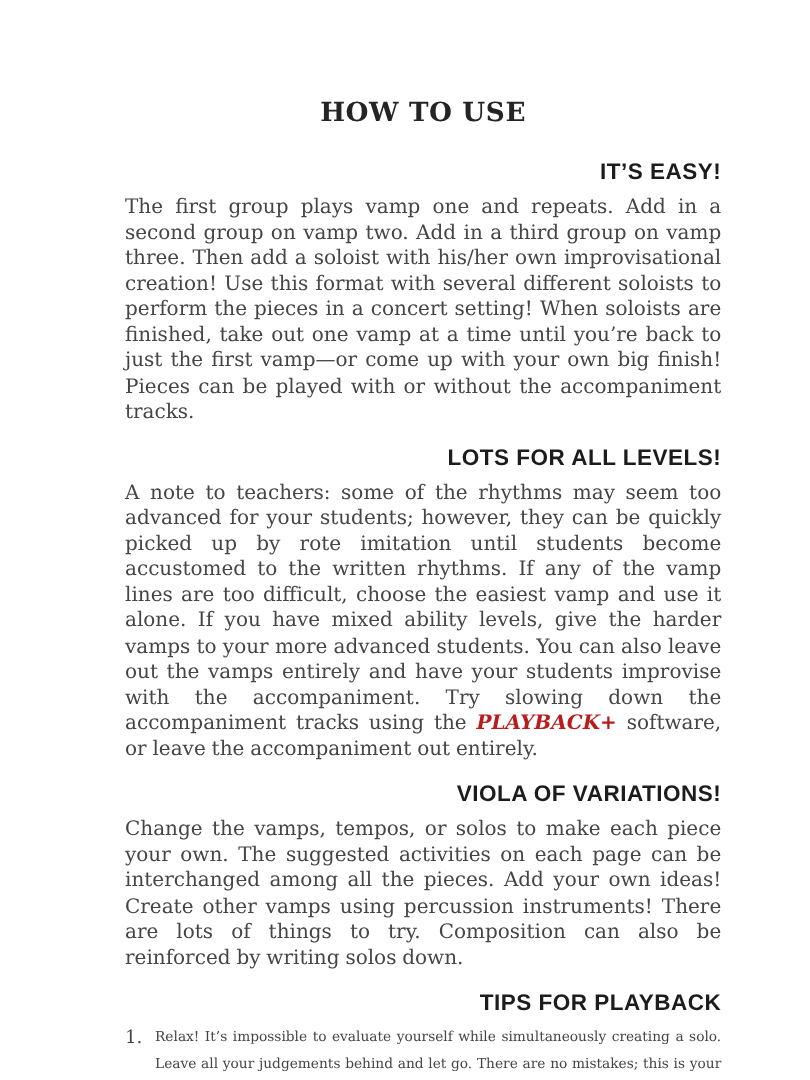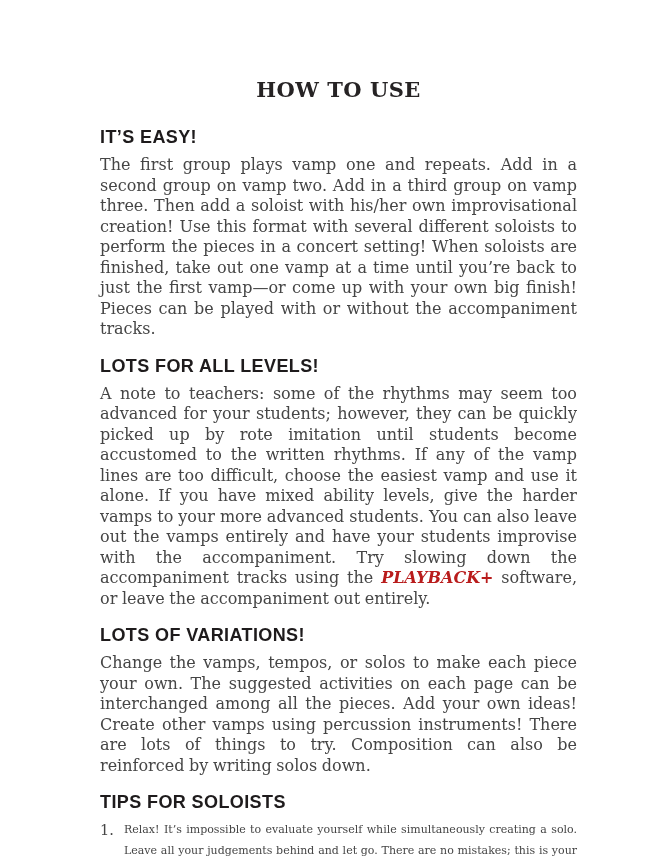--- a/index.html
+++ b/index.html
@@ -37,21 +37,21 @@
     line-height: 26px;
   }
   .section {
     margin-bottom: 16px;
   }
   .section-heading {
     font-family: "Liberation Sans", sans-serif;
     font-weight: 800;
     font-size: 18px;
     letter-spacing: 0.4px;
-    text-align: left;
+    text-align: right;
     color: #1e1b1c;
     margin: 0 0 7px 0;
   }
   .section-body {
     font-size: 16px;
     line-height: 20.5px;
     text-align: justify;
     margin: 0;
     word-spacing: -0.4px;
   }
@@ -94,26 +94,26 @@
     <h2 class="section-heading">IT’S EASY!</h2>
     <p class="section-body">The first group plays vamp one and repeats. Add in a second group on vamp two. Add in a third group on vamp three. Then add a soloist with his/her own improvisational creation! Use this format with several different soloists to perform the pieces in a concert setting! When soloists are finished, take out one vamp at a time until you’re back to just the first vamp—or come up with your own big finish! Pieces can be played with or without the accompaniment tracks.</p>
   </div>
 
   <div class="section">
     <h2 class="section-heading">LOTS FOR ALL LEVELS!</h2>
     <p class="section-body"><span>A note to teachers: some of the rhythms may seem too advanced for your students; however, they can be quickly picked up by rote imitation until students become accustomed to the written rhythms. If any of the vamp lines are too difficult, choose the easiest vamp and use it alone. If you have mixed ability levels, give the harder vamps to your more advanced students. You can also leave out the vamps entirely and have your students improvise with the accompaniment. Try slowing down the accompaniment tracks using the </span><span class="inline-brand">PLAYBACK+</span><span> software, or leave the accompaniment out entirely.</span></p>
   </div>
 
   <div class="section">
-    <h2 class="section-heading">LOTS OF VARIATIONS!</h2>
+    <h2 class="section-heading">VIOLA OF VARIATIONS!</h2>
     <p class="section-body">Change the vamps, tempos, or solos to make each piece your own. The suggested activities on each page can be interchanged among all the pieces. Add your own ideas! Create other vamps using percussion instruments! There are lots of things to try. Composition can also be reinforced by writing solos down.</p>
   </div>
 
   <div class="section">
-    <h2 class="section-heading">TIPS FOR SOLOISTS</h2>
+    <h2 class="section-heading">TIPS FOR PLAYBACK</h2>
 
     <div class="tips-list">
       <div class="tip-row">
         <span class="tip-num">1.</span>
         <span class="tip-text">Relax! It’s impossible to evaluate yourself while simultaneously creating a solo. Leave all your judgements behind and let go. There are no mistakes; this is your creation.</span>
       </div>
       <div class="tip-row">
         <span class="tip-num">2.</span>
         <span class="tip-text">Try keeping your solo within the “groove” of the background vamps. When first starting, choose a repeating rhythm and play it on just one note. Then, keep the same rhythm but change the notes up a bit. Gradually bring in more rhythmic variations and more notes.</span>
       </div>

